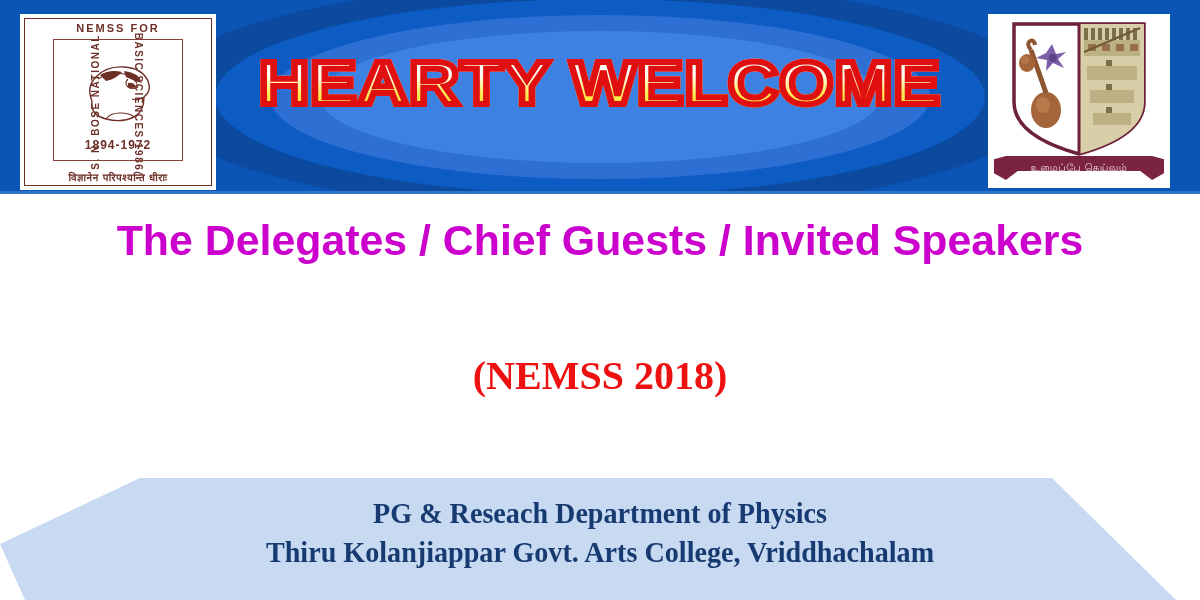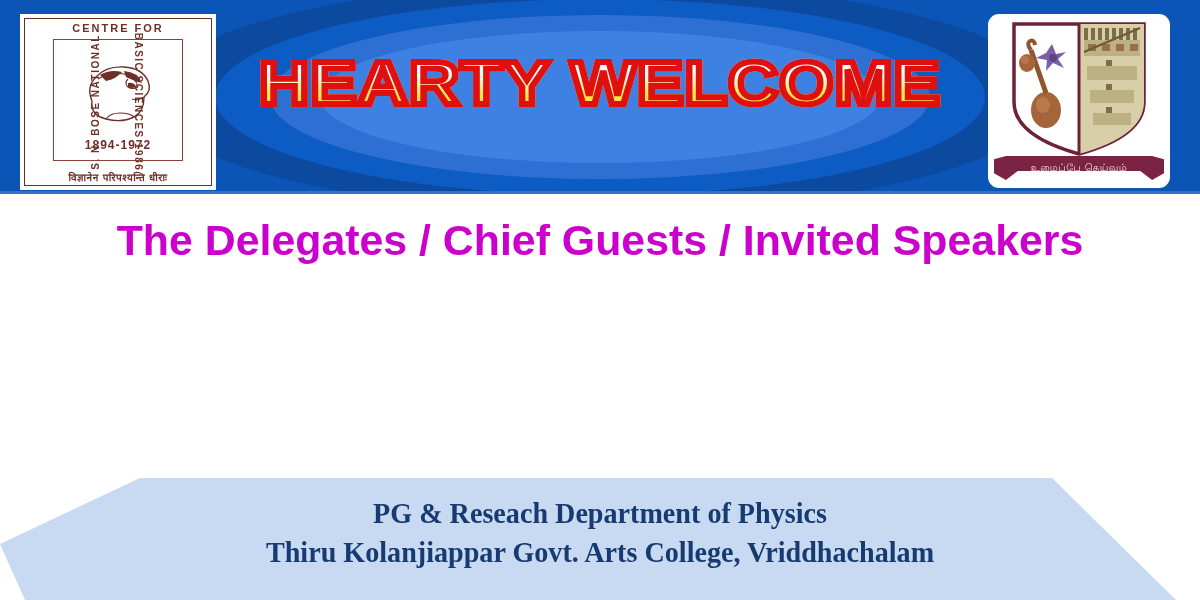--- a/index.html
+++ b/index.html
@@ -46,21 +46,21 @@
   .ring-light { width: 660px;  height: 164px; background: #2e6fd4; }
   .ring-inner { width: 560px;  height: 132px; background: #3d81e2; }
 
   
   .logo-box {
     position: absolute;
     background: #ffffff;
     box-sizing: border-box;
   }
   .logo-left  { left: 20px;  top: 14px; width: 196px; height: 176px; }
-  .logo-right { left: 988px; top: 14px; width: 182px; height: 174px; border-radius: 11px; }
+  .logo-right { left: 988px; top: 14px; width: 182px; height: 174px; }
 
   
   .seal {
     position: absolute;
     inset: 4px 4px 4px 4px;
     border: 1.5px solid #6e2f27;
     box-sizing: border-box;
   }
   .seal-top, .seal-bottom {
     position: absolute;
@@ -197,21 +197,21 @@
     <div class="ring ring-outer"></div>
     <div class="ring ring-mid"></div>
     <div class="ring ring-light"></div>
     <div class="ring ring-inner"></div>
   </div>
 
   <div class="welcome">HEARTY WELCOME</div>
 
   <div class="logo-box logo-left">
     <div class="seal">
-      <div class="seal-top">CENTRE FOR</div>
+      <div class="seal-top">NEMSS FOR</div>
       <div class="seal-side seal-side-left">S. N. BOSE NATIONAL</div>
       <div class="seal-side seal-side-right">BASIC SCIENCES  1986</div>
       <div class="seal-inner">
         <div class="seal-portrait">
           <svg width="84" height="68" viewBox="0 0 84 68">
             <g fill="none" stroke="#6e2f27" stroke-width="1.4">
               <path d="M16 44 Q10 30 20 20 Q30 9 48 10 Q66 11 72 24 Q76 34 68 40"></path>
               <path d="M16 44 Q14 58 30 62 Q46 66 58 60 Q68 55 68 40"></path>
               <path d="M22 22 Q34 14 48 17 Q60 20 62 30" stroke-width="1.1"></path>
               <path d="M62 30 Q56 33 52 30 Q48 26 52 22" stroke-width="1.1"></path>
@@ -291,20 +291,21 @@
             <ellipse cx="37" cy="46" rx="4" ry="4" fill="#c08353" opacity="0.6"></ellipse>
           </g>
         </g>
       </svg>
       <div class="crest-ribbon">உழைப்பே தெய்வம்</div>
     </div>
   </div>
 
   <div class="delegates">The Delegates / Chief Guests / Invited Speakers</div>
 
+  <div class="red-line nemss">(NEMSS 2018)</div>
 
   <div class="banner"></div>
   <div class="banner-text">
     <div>PG &amp; Reseach Department of Physics</div>
     <div>Thiru Kolanjiappar Govt. Arts College, Vriddhachalam</div>
   </div>
 
 </div>
 
 </body></html>

